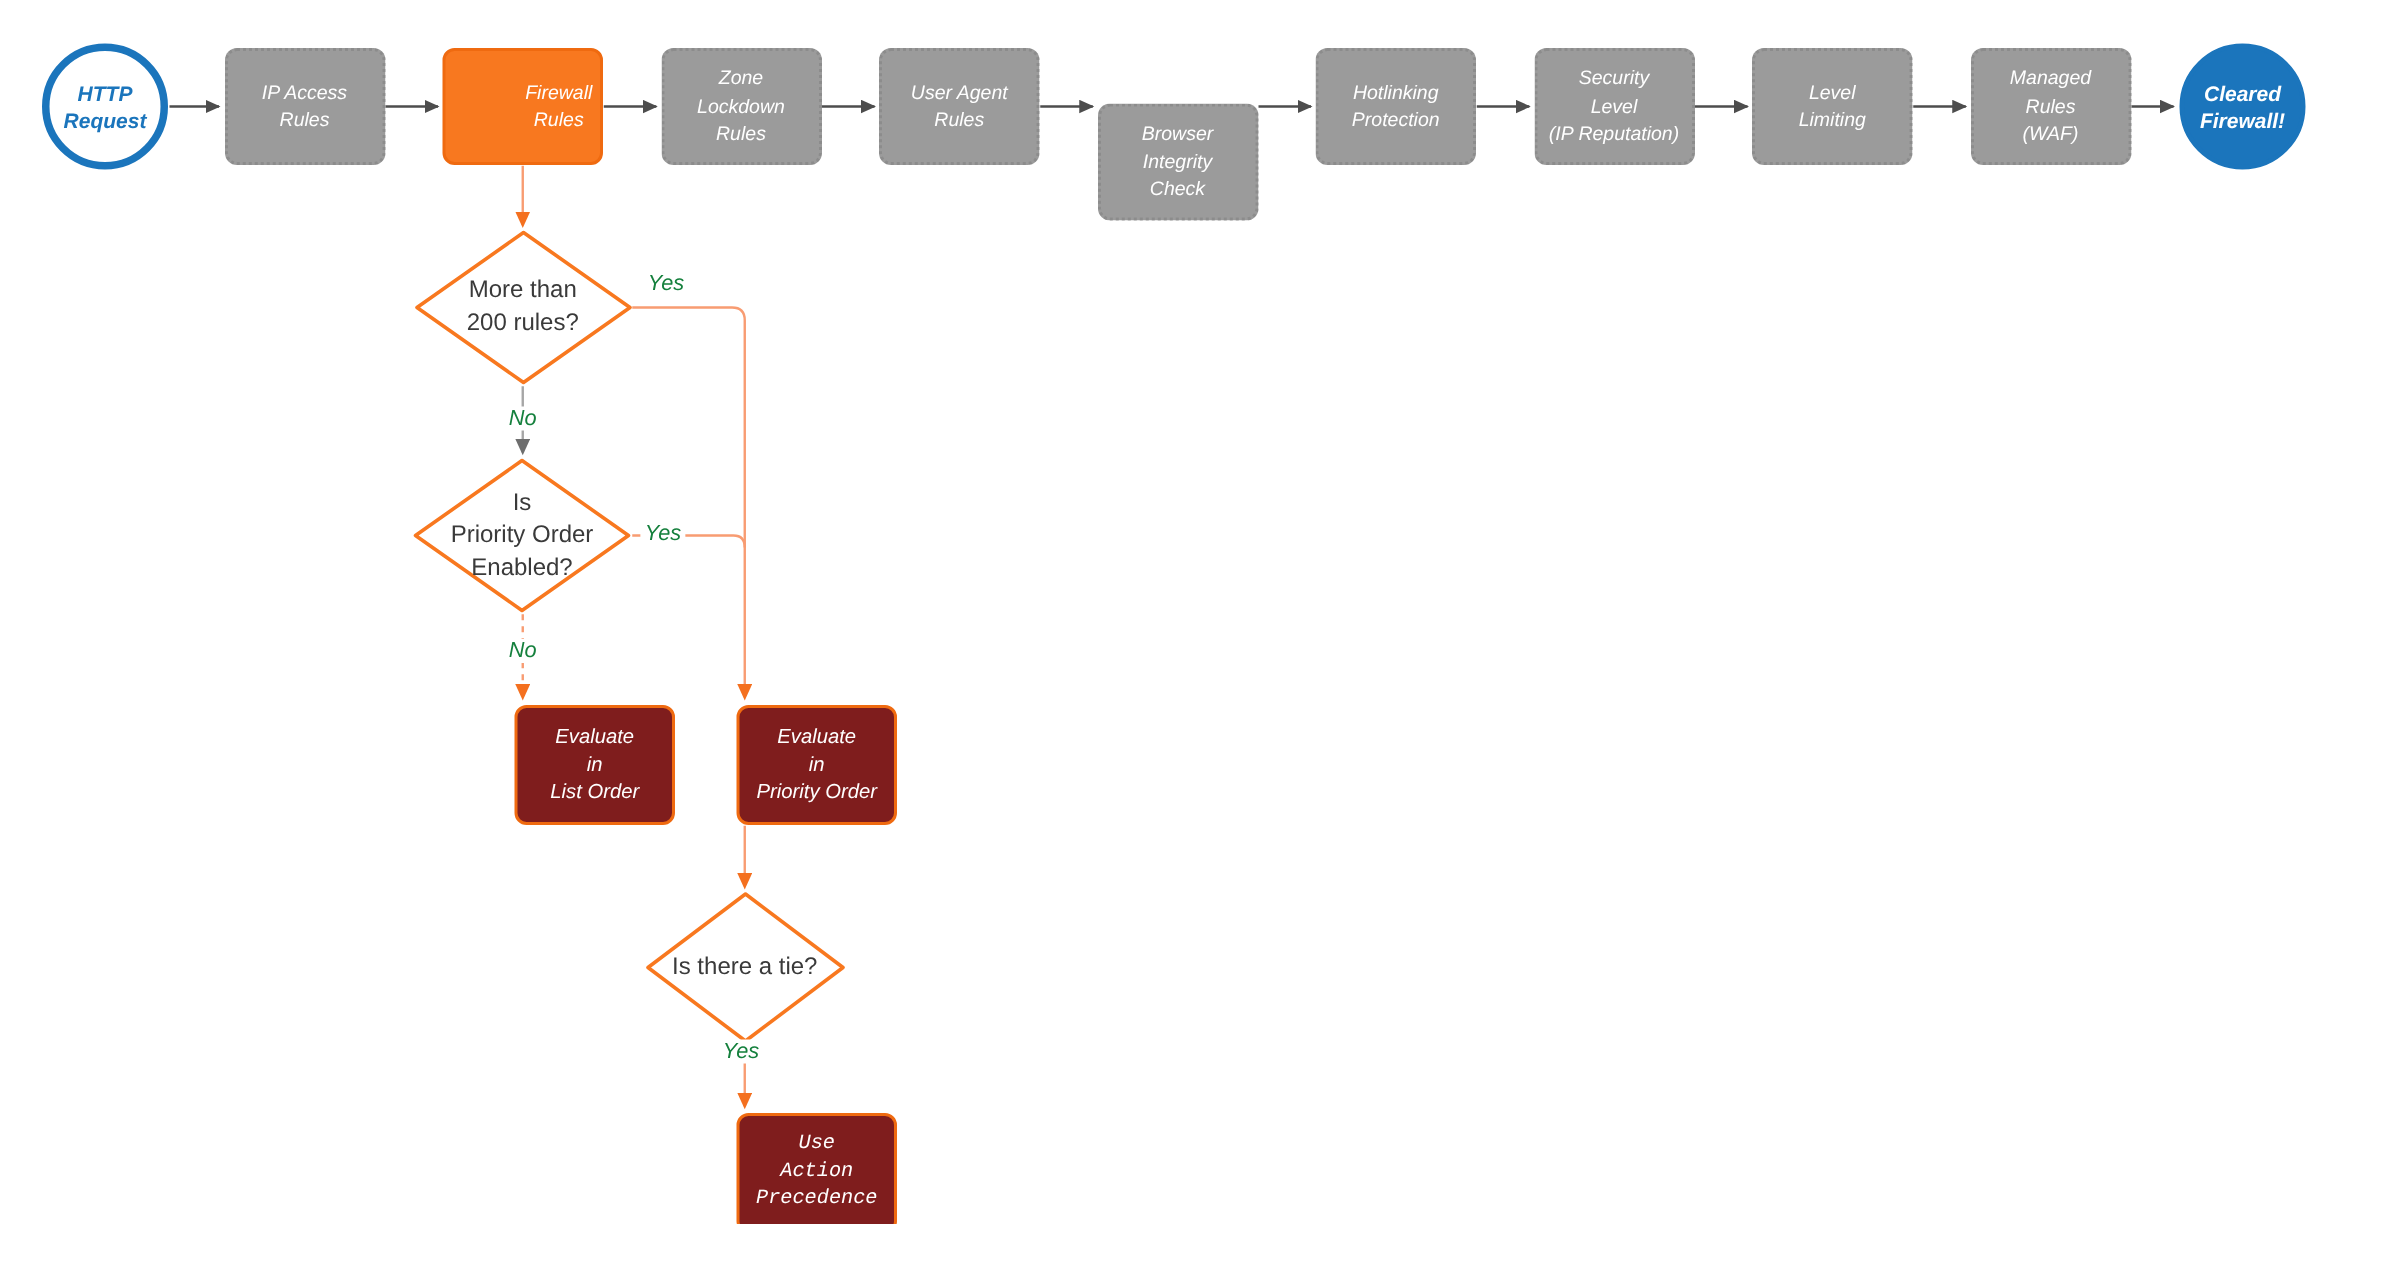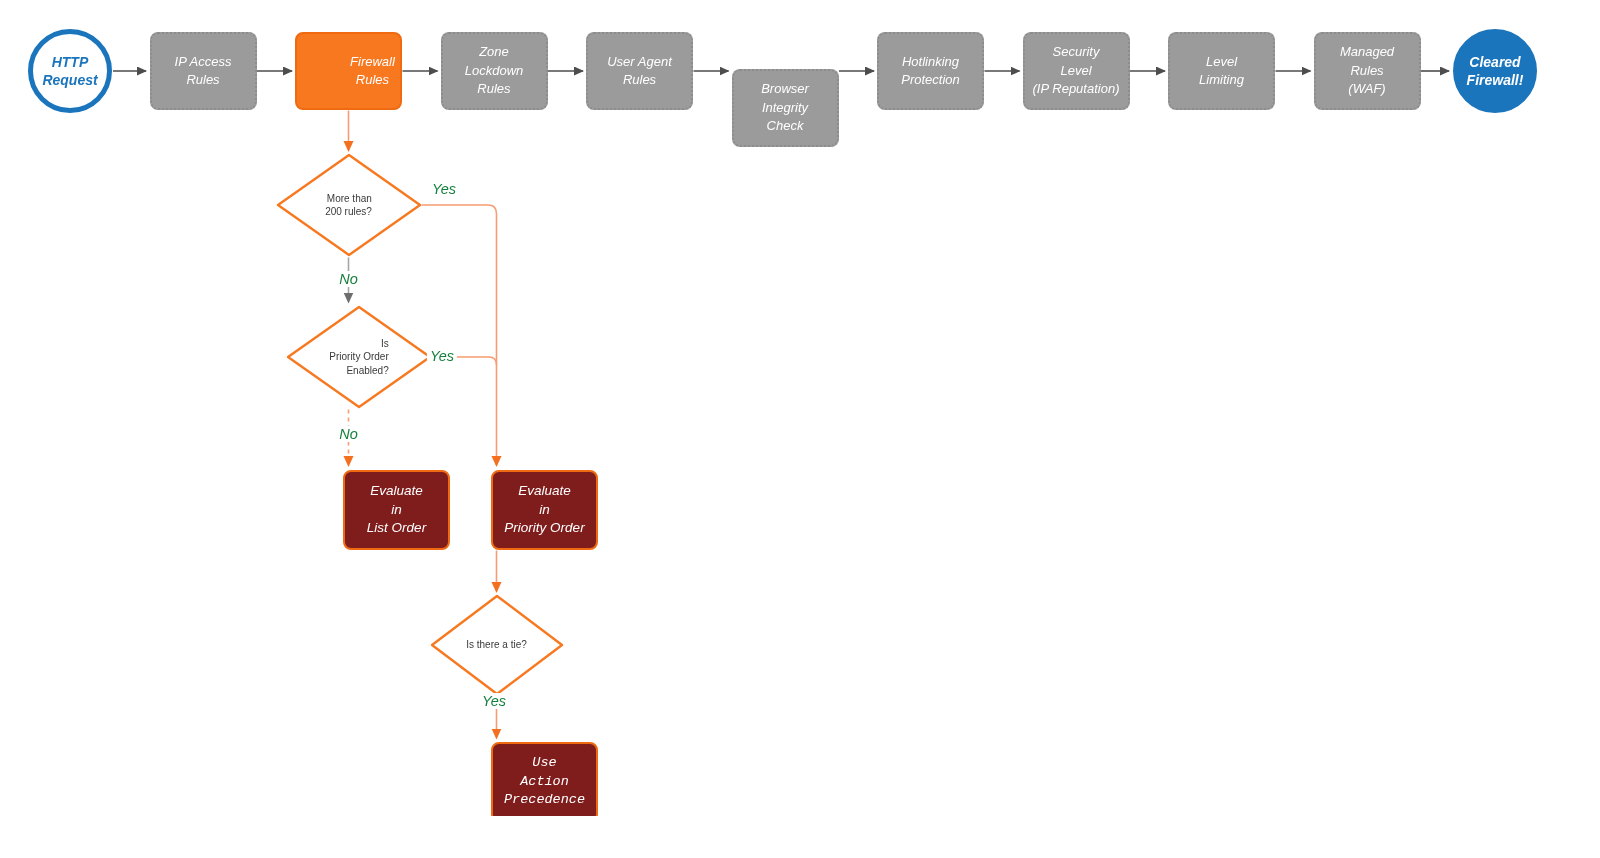--- a/index.html
+++ b/index.html
@@ -20,21 +20,21 @@
   .step{width:107px;height:78px;border-radius:8px;}
   .step .lbl{color:#ffffff;font-style:italic;font-size:13px;line-height:1.42;}
   .step-gray{background:#9B9B9B;border:2px dotted #8C8C8C;}
   .step-orange{background:#F8781F;border:2px solid #EF6A10;padding-left:48px;}
   
   .action{width:107px;height:80px;border-radius:8px;background:#7f1d1d;border:2px solid #EF6A10;margin-left:48px;}
   .action .lbl{color:#ffffff;font-style:italic;font-size:13.5px;line-height:1.4;}
   
   .diamond{background:transparent;}
   .diamond svg{position:absolute;left:0;top:0;}
-  .diamond .lbl{position:relative;color:#3A3A3A;font-size:10px;line-height:1.35;z-index:2;text-align:right;}
+  .diamond .lbl{position:relative;color:#3A3A3A;font-size:16px;line-height:1.35;z-index:2;}
   
   .edge-label{
     position:absolute;z-index:3;transform:translate(-50%,-50%);
     color:#15803d;font-style:italic;font-size:14.5px;background:#ffffff;padding:0 3px;
   }
 </style>
 </head>
 <body>
 
 <div id="stage">
@@ -135,21 +135,21 @@
   </div>
 
   <div class="node diamond" style="left:275.5px;top:153px;width:146px;height:104px;">
     <svg width="146" height="104" viewBox="0 0 146 104">
       <polygon points="73,2 144,52 73,102 2,52" fill="#ffffff" stroke="#F8781F" stroke-width="2.4" stroke-linejoin="round"></polygon>
     </svg>
     <span class="lbl">More than
 200 rules?</span>
   </div>
 
-  <div class="node diamond" style="left:286px;top:305px;width:146px;height:104px;">
+  <div class="node diamond" style="left:275px;top:305px;width:146px;height:104px;">
     <svg width="146" height="104" viewBox="0 0 146 104">
       <polygon points="73,2 144,52 73,102 2,52" fill="#ffffff" stroke="#F8781F" stroke-width="2.4" stroke-linejoin="round"></polygon>
     </svg>
     <span class="lbl">Is
 Priority Order
 Enabled?</span>
   </div>
 
   <div class="node action" style="left:295px;top:470px;">
     <span class="lbl">Evaluate

